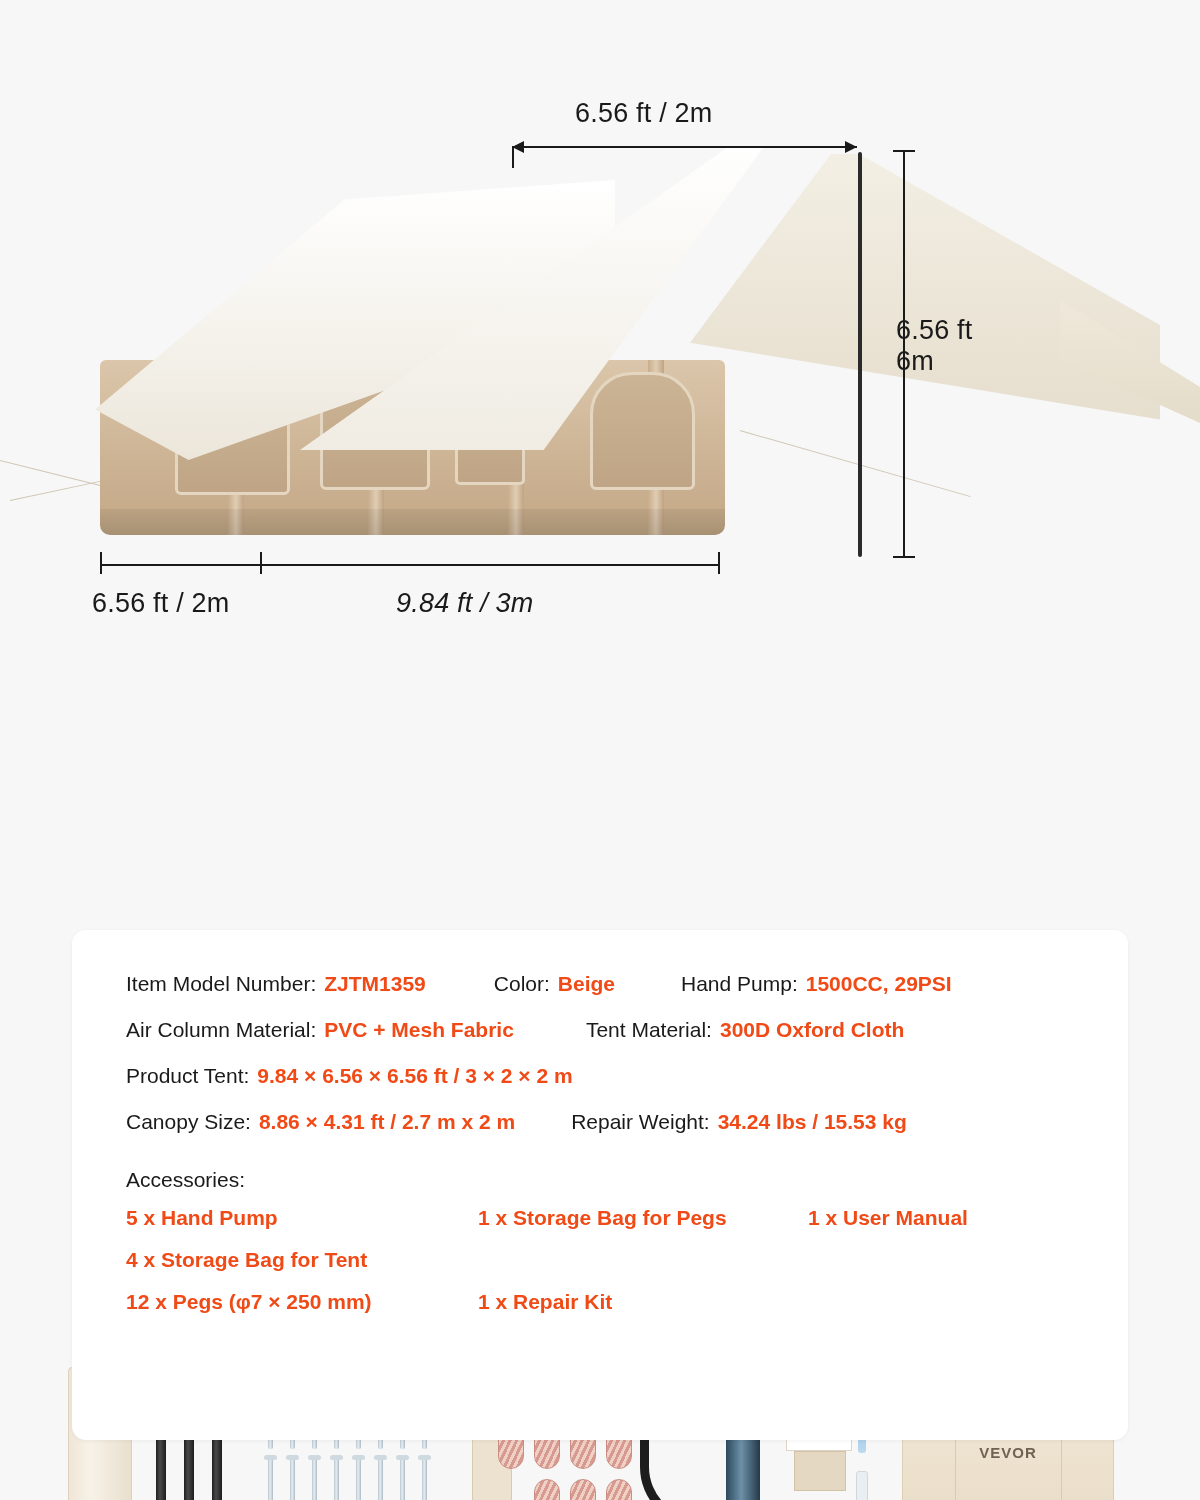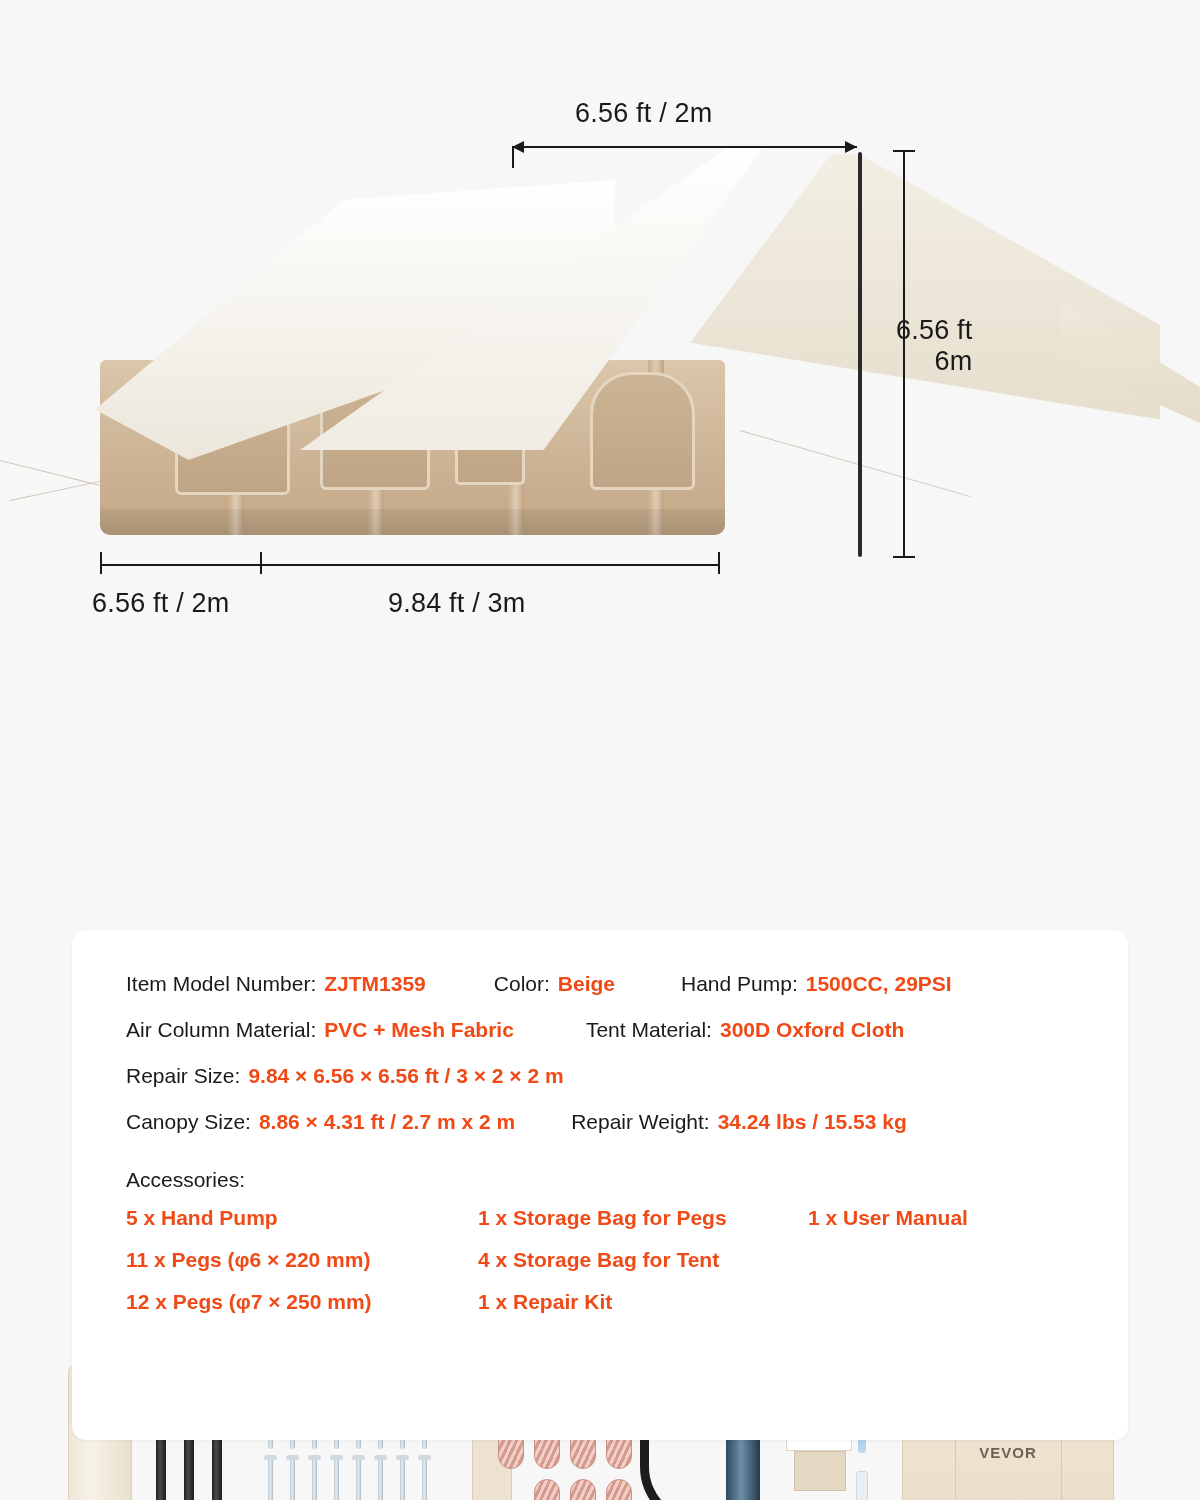--- a/index.html
+++ b/index.html
@@ -97,21 +97,21 @@
   .arrow-r { border-top:6px solid transparent; border-bottom:6px solid transparent; border-left:12px solid #1a1a1a; }
   .arrow-l { border-top:6px solid transparent; border-bottom:6px solid transparent; border-right:12px solid #1a1a1a; }
 
   .dim-label {
     position:absolute;
     font-size: 27px;
     color:#1a1a1a;
     white-space: nowrap;
     letter-spacing: 0.2px;
   }
-  .dim-label.two-line { text-align:right; line-height:1.15; }
+  .dim-label.two-line { text-align:left; line-height:1.15; }
 
   
   .accessories-strip {
     position:absolute;
     left:0; top:665px; width:1200px; height:260px;
   }
   .acc { position:absolute; }
 
   
   .mat {
@@ -235,21 +235,21 @@
     <div>6m</div>
   </div>
 
   <div class="dim-line dim-h" style="left:100px; top:564px; width:162px;"></div>
   <div class="tick tick-v" style="left:100px; top:552px;"></div>
   <div class="tick tick-v" style="left:260px; top:552px;"></div>
   <div class="dim-label" style="left:92px; top:588px;">6.56 ft / 2m</div>
 
   <div class="dim-line dim-h" style="left:262px; top:564px; width:458px;"></div>
   <div class="tick tick-v" style="left:718px; top:552px;"></div>
-  <div class="dim-label" style="left:388px; top:588px;">9.84 ft / 3m</div>
+  <div class="dim-label" style="left:396px; top:588px;font-style:italic;">9.84 ft / 3m</div>
 </div>
 
 <div class="accessories-strip">
 
   <div class="acc mat"></div>
 
   <div class="acc blackpole" style="left:156px; top:732px;"></div>
   <div class="acc blackpole" style="left:184px; top:732px;"></div>
   <div class="acc blackpole" style="left:212px; top:732px;"></div>
   <div class="acc blackpole" style="left:156px; top:744px; height:120px;"></div>
@@ -336,21 +336,21 @@
       <span class="val">PVC + Mesh Fabric</span>
     </div>
     <div class="spec-item" style="margin-left:72px;">
       <span class="lbl">Tent Material:</span>
       <span class="val">300D Oxford Cloth</span>
     </div>
   </div>
 
   <div class="spec-row">
     <div class="spec-item">
-      <span class="lbl">Repair Size:</span>
+      <span class="lbl">Product Tent:</span>
       <span class="val">9.84 × 6.56 × 6.56 ft / 3 × 2 × 2 m</span>
     </div>
   </div>
 
   <div class="spec-row">
     <div class="spec-item">
       <span class="lbl">Canopy Size:</span>
       <span class="val">8.86 × 4.31 ft / 2.7 m x 2 m</span>
     </div>
     <div class="spec-item" style="margin-left:56px;">
@@ -361,21 +361,20 @@
 
   <div class="acc-title">Accessories:</div>
 
   <div class="acc-grid">
     <div class="acc-line">
       <span class="c1w">5 x Hand Pump</span>
       <span class="c2w">1 x Storage Bag for Pegs</span>
       <span>1 x User Manual</span>
     </div>
     <div class="acc-line">
-      <span class="c1w">11 x Pegs (φ6 × 220 mm)</span>
       <span class="c2w">4 x Storage Bag for Tent</span>
       <span></span>
     </div>
     <div class="acc-line">
       <span class="c1w">12 x Pegs (φ7 × 250 mm)</span>
       <span class="c2w">1 x Repair Kit</span>
       <span></span>
     </div>
   </div>
 </div>

